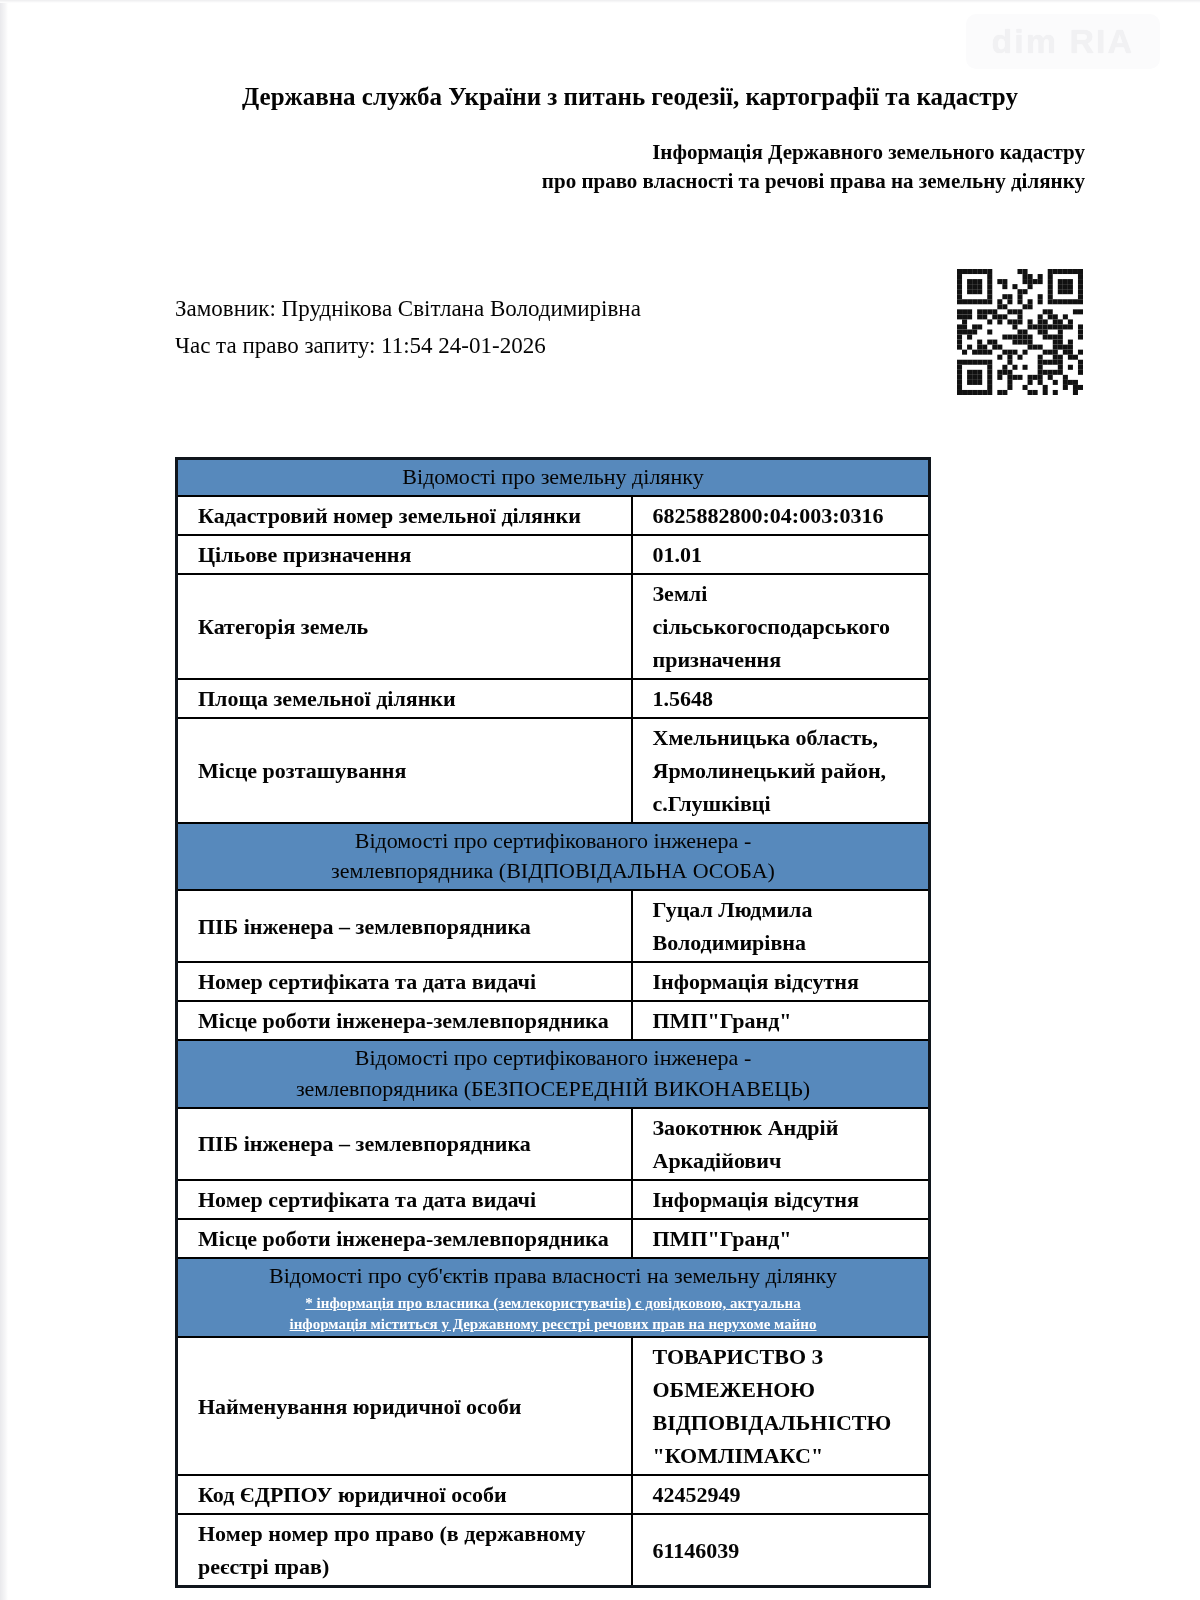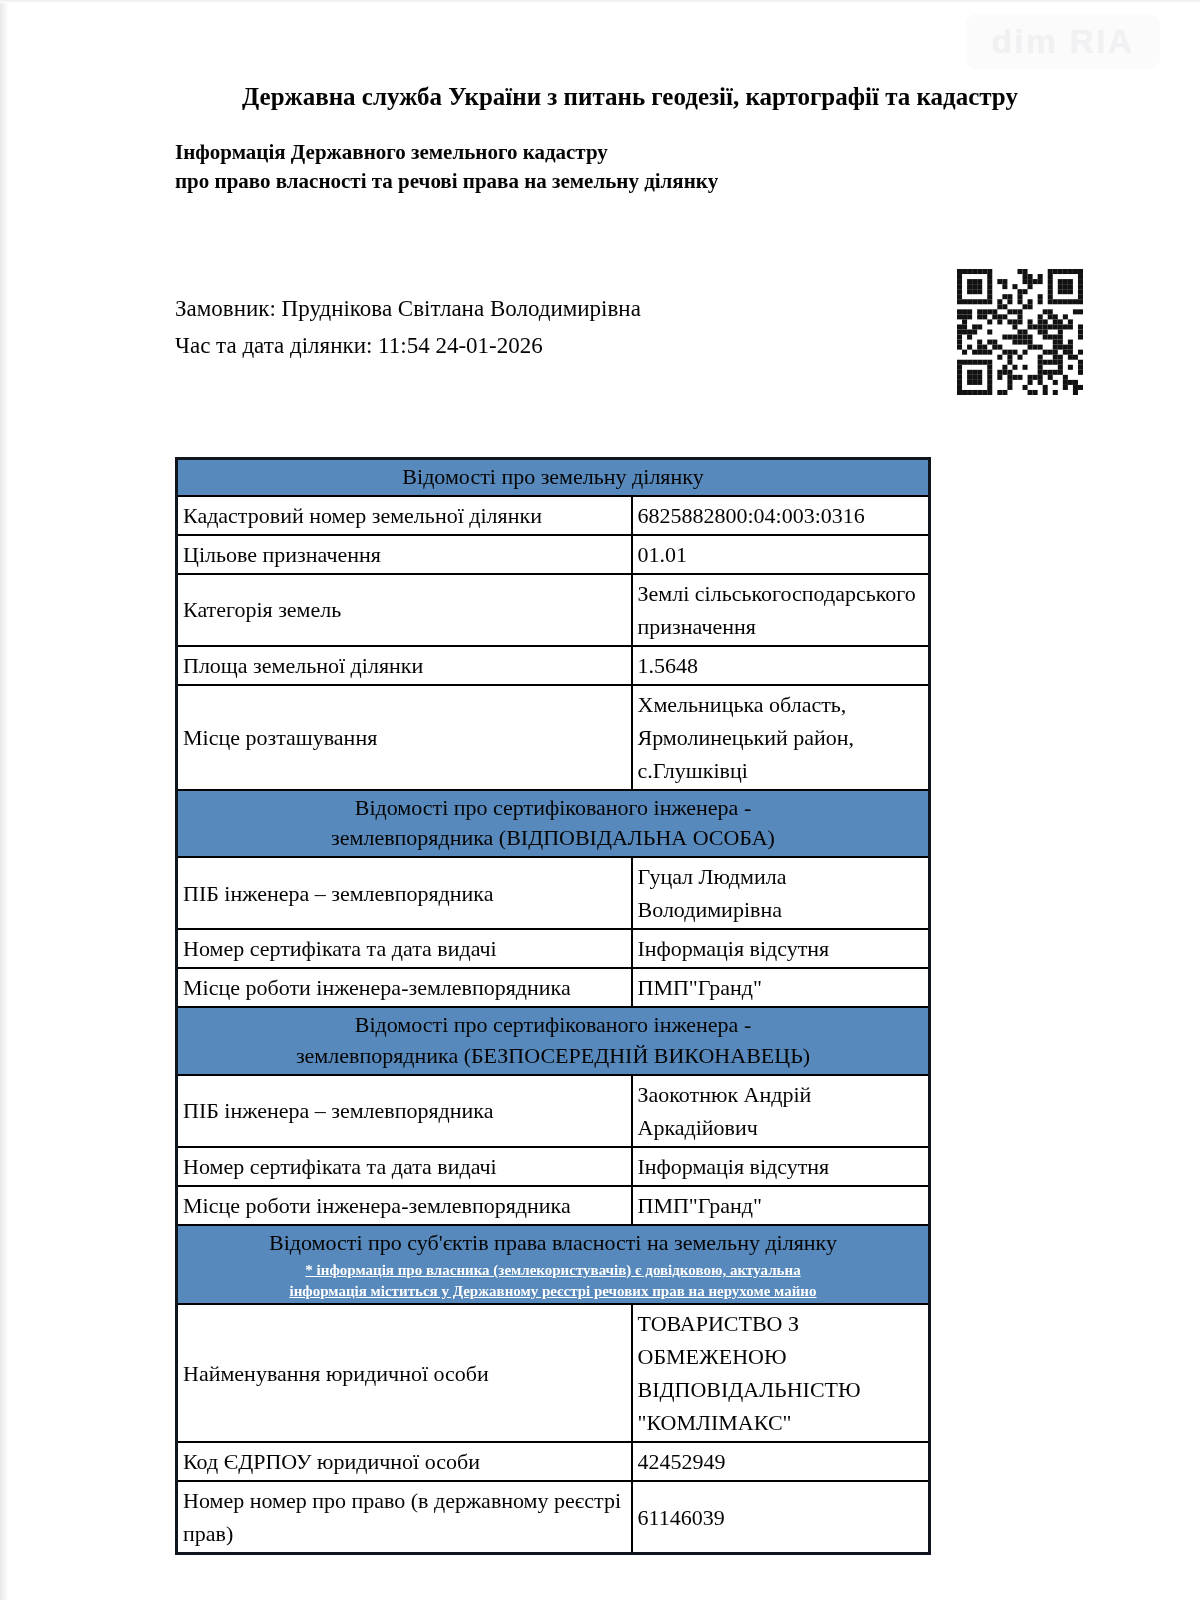--- a/index.html
+++ b/index.html
@@ -44,21 +44,21 @@
   }
   .doc-title{
     padding-top:82px;
     text-align:center;
     font-size:25px;
     font-weight:bold;
     line-height:1.2;
   }
   .doc-subtitle{
     margin-top:26px;
-    text-align:left;
+    text-align:right;
     font-size:21px;
     font-weight:bold;
     line-height:1.4;
   }
   .request{
     position:relative;
     margin-top:94px;
     min-height:132px;
     font-size:23px;
     line-height:1.6;
@@ -92,24 +92,24 @@
     font-weight:bold;
     font-size:15px;
     line-height:1.35;
     color:#ffffff;
     margin-top:1px;
     text-decoration:underline;
   }
   td.lbl,td.val{
     font-size:22px;
     line-height:1.5;
-    padding:2px 8px 2px 5px;
+    padding:2px 8px 2px 20px;
     vertical-align:middle;
     text-align:left;
-    font-weight:normal;
+    font-weight:bold;
   }
   td.lbl{width:455px;}
 </style>
 </head>
 <body>
 
 <div class="page-edge"></div>
 <div class="page-edge-top"></div>
 
 <div class="watermark">dim RIA</div>
@@ -122,21 +122,21 @@
     <div>Інформація Державного земельного кадастру</div>
     <div>про право власності та речові права на земельну ділянку</div>
   </div>
 
   <div class="request">
     <div>
       <span class="lbl">Замовник:</span>
       <span>Пруднікова Світлана Володимирівна</span>
     </div>
     <div>
-      <span class="lbl">Час та дата ділянки:</span>
+      <span class="lbl">Час та право запиту:</span>
       <span>11:54 24-01-2026</span>
     </div>
     <div class="qr" id="qr">
         <svg viewBox="0 0 125 125" xmlns="http://www.w3.org/2000/svg" fill="#111">
           <rect x="0" y="0" width="5" height="5"></rect>
           <rect x="5" y="0" width="5" height="5"></rect>
           <rect x="10" y="0" width="5" height="5"></rect>
           <rect x="15" y="0" width="5" height="5"></rect>
           <rect x="20" y="0" width="5" height="5"></rect>
           <rect x="25" y="0" width="5" height="5"></rect>

